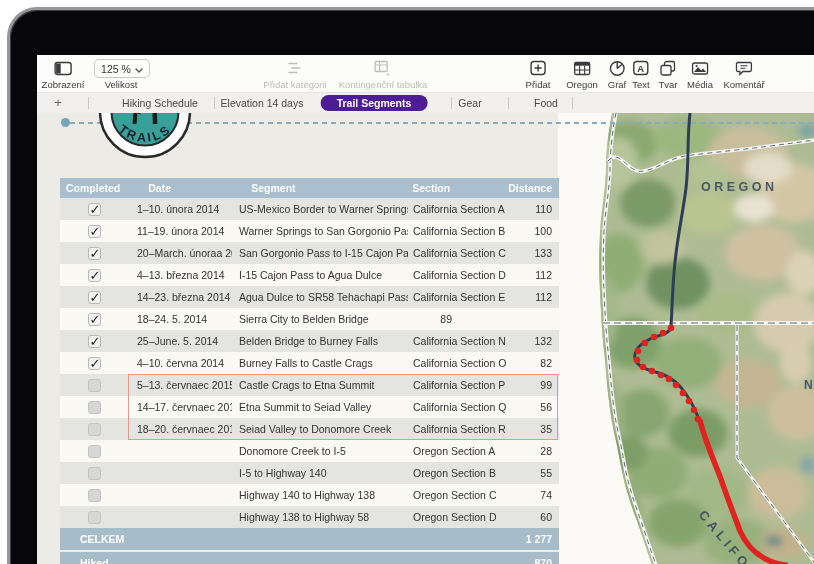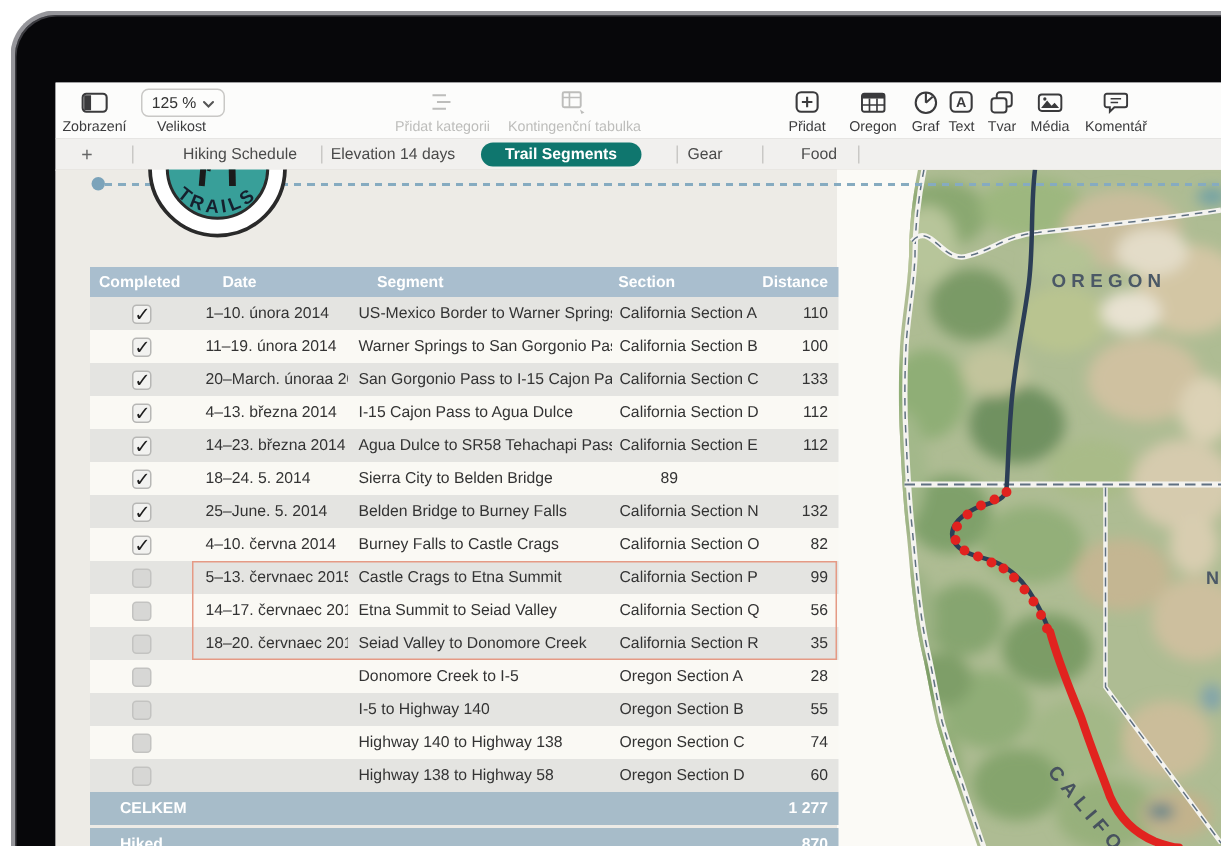--- a/index.html
+++ b/index.html
@@ -18,21 +18,21 @@
   .tool.disabled .lbl{color:#bdbdbb;text-align:right;}
   .zoombtn{position:absolute;left:57px;top:4px;width:54px;height:17px;border:1px solid #c9c8c6;
            border-radius:5px;font-size:10.5px;color:#333;display:flex;align-items:center;
            justify-content:center;gap:4px;background:#fdfdfc;}
   .under-lbl{position:absolute;top:24px;transform:translateX(-50%);font-size:9.5px;color:#3c3c3e;white-space:nowrap;}
   
   .tabbar{position:relative;height:20px;background:#f1f0ee;border-bottom:1px solid #d3d2cf;}
   .tab{position:absolute;top:0;height:20px;line-height:20px;transform:translateX(-50%);
        font-size:10.5px;color:#4a4a4a;white-space:nowrap;}
   .tab-add{font-size:13px;color:#666;}
-  .tab-pill{top:2px;height:16px;line-height:16px;background:#0f766e;color:#fff;border-radius:9px;
+  .tab-pill{top:2px;height:16px;line-height:16px;background:#4c1d95;color:#fff;border-radius:9px;
             padding:0 16px;font-weight:bold;}
   .tabsep{position:absolute;top:4px;width:1px;height:12px;background:#c9c8c5;}
   
   .canvas{position:absolute;left:0;top:58px;right:0;bottom:0;background:#edebe6;overflow:hidden;}
   .mapwrap{position:absolute;left:521px;top:0;width:256px;height:352px;background:#fbfaf6;}
   .guide{position:absolute;left:33px;top:9px;width:744px;height:2px;
          background:repeating-linear-gradient(90deg,#86abc0 0 5px,transparent 5px 9px);}
   .guidedot{position:absolute;left:24px;top:5px;width:9px;height:9px;border-radius:50%;background:#7ba3ba;}
   .badge{position:absolute;left:60px;top:-49px;width:96px;height:96px;}
   

